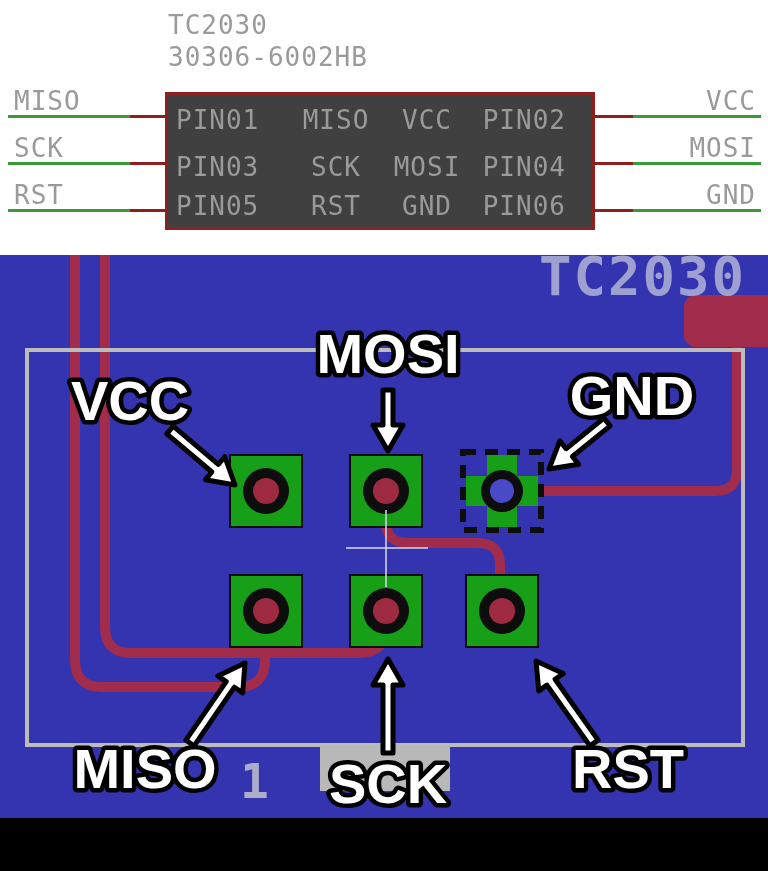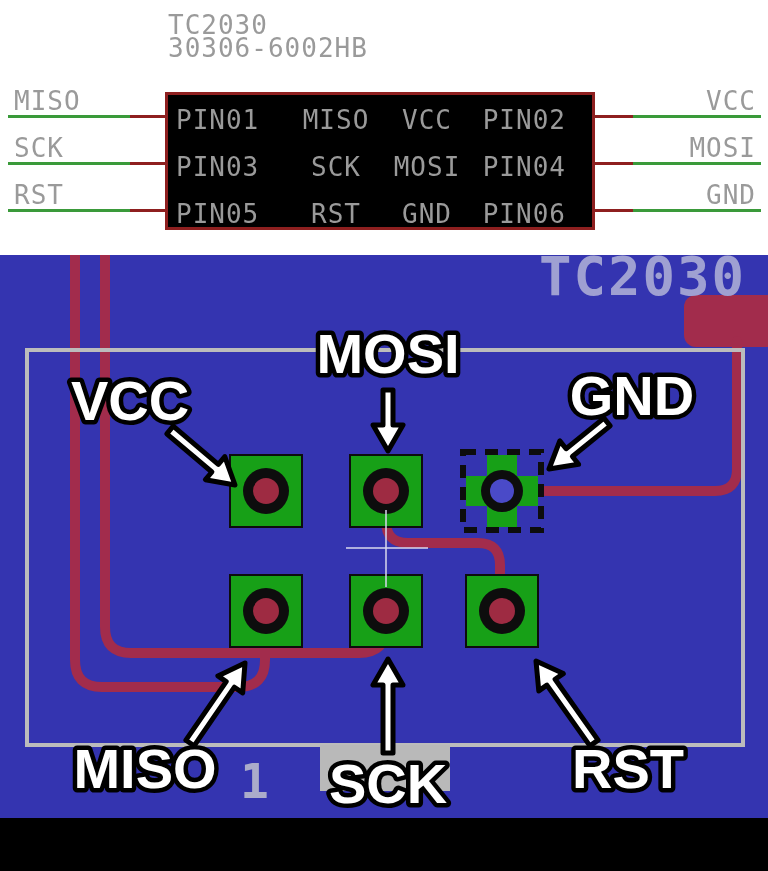--- a/index.html
+++ b/index.html
@@ -3,26 +3,26 @@
 <meta charset="utf-8">
 <style>
   html,body { margin:0; padding:0; background:#ffffff; }
   .stage { position:relative; width:768px; height:871px; overflow:hidden;
            font-family:"DejaVu Sans Mono", monospace; }
 
   
   .schematic { position:absolute; top:0; left:0; width:768px; height:255px; background:#ffffff; }
   .sch-text { position:absolute; color:#9a9a9a; font-size:26px; letter-spacing:1px; white-space:pre; }
   .sch-ref   { left:168px; top:10px; }
-  .sch-value { left:168px; top:33px; }
+  .sch-value { left:168px; top:42px; }
 
   .sym-box { position:absolute; left:165px; top:92px; width:430px; height:138px;
-             border:3px solid #8e1f1f; box-sizing:border-box; background:#000000; }
+             border:3px solid #8e1f1f; box-sizing:border-box; background:#404040; }
   .prow { position:absolute; left:0; width:100%; height:26px; }
-  .prow.r0 { top:10px; } .prow.r1 { top:57px;text-decoration:underline; } .prow.r2 { top:104px; }
+  .prow.r0 { top:10px; } .prow.r1 { top:57px;text-decoration:underline; } .prow.r2 { top:96px; }
   .prow span { position:absolute; color:#9a9a9a; font-size:26px; letter-spacing:1px; }
   .c1 { left:8px; }
   .c2 { left:128px; width:80px; text-align:center; }
   .c3 { left:225px; width:68px; text-align:center; }
   .c4 { right:26px; }
 
   .netlabel { position:absolute; color:#9a9a9a; font-size:26px; letter-spacing:1px; }
   .wire { position:absolute; height:3px; }
   .wire.green { background:#3a9a3a; }
   .wire.red   { background:#8e1f1f; }

